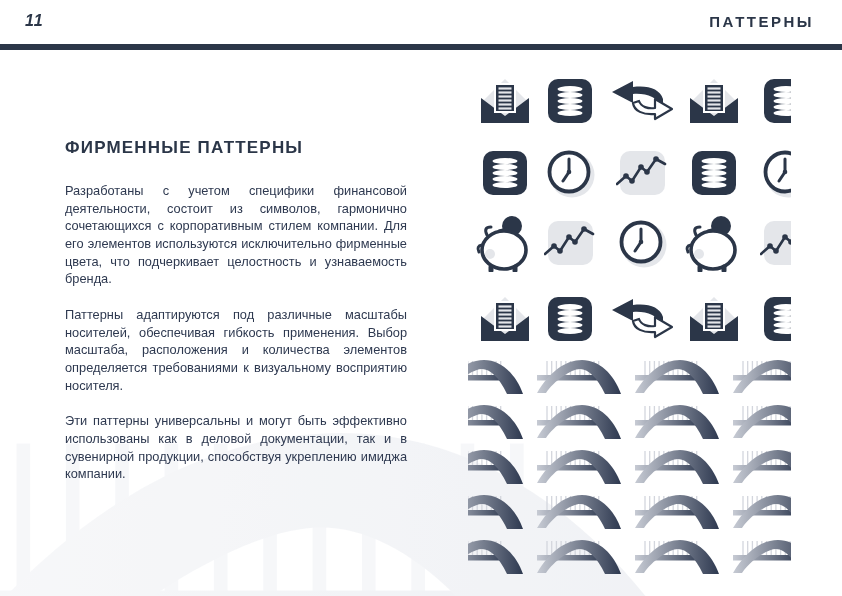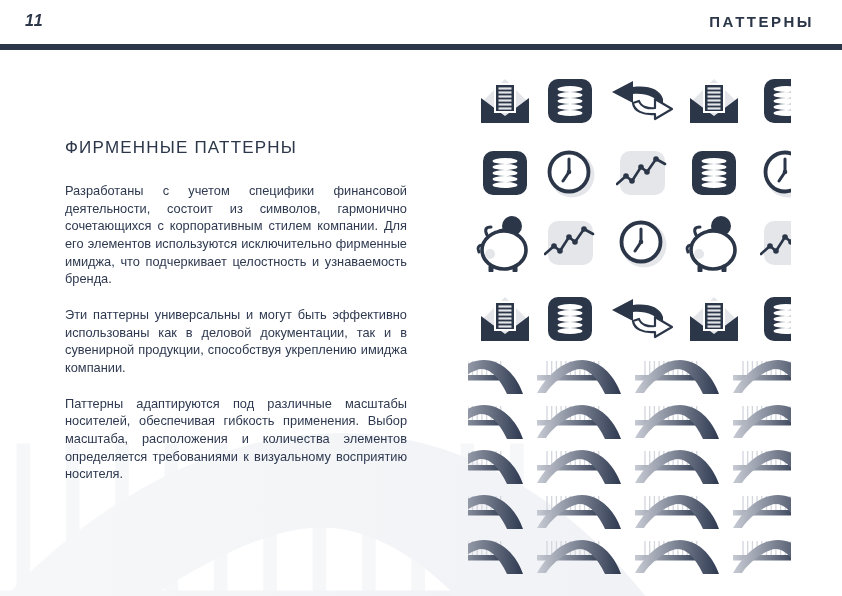--- a/index.html
+++ b/index.html
@@ -26,21 +26,21 @@
   
   .watermark{
     position:absolute;left:-190px;top:370px;width:1000px;height:420px;
     opacity:0.55;pointer-events:none;
   }
   
   .content-column{
     position:absolute;left:65px;top:138px;width:342px;color:#2e3950;
   }
   .section-heading{
-    font-size:17px;font-weight:400;letter-spacing:1.2px;color:#2b3648;
+    font-size:17px;font-weight:700;letter-spacing:1.2px;color:#2b3648;
     margin:0 0 24px 0;
   }
   .content-column p{
     font-size:12.8px;line-height:1.38;text-align:justify;
     margin:0 0 18px 0;
   }
   
   .pattern-grid{
     position:absolute;left:468px;top:64px;width:323px;height:510px;
     overflow:hidden;
@@ -80,23 +80,23 @@
         <line x1="47.6" y1="7" x2="47.6" y2="22" stroke="#eff1f5" stroke-width="1.3"></line>
         <line x1="52.3" y1="7" x2="52.3" y2="22" stroke="#eff1f5" stroke-width="1.3"></line>
         <line x1="57.0" y1="7" x2="57.0" y2="22" stroke="#eff1f5" stroke-width="1.3"></line>
         <line x1="61.7" y1="7" x2="61.7" y2="22" stroke="#eff1f5" stroke-width="1.3"></line>
     <rect x="0" y="21" width="67" height="5.5" fill="url(#bg-wm)"></rect>
     <path d="M0,39 C13,17 29,6 45,6 C62,6 77,20 84,40 L68,40 C60,23 51,15 43,15 C34,15 17,27 9,39 Z" fill="url(#bg-wm)"></path>
   </svg></div>
 
   <div class="content-column">
     <h1 class="section-heading">ФИРМЕННЫЕ ПАТТЕРНЫ</h1>
-    <p>Разработаны с учетом специфики финансовой деятельности, состоит из символов, гармонично сочетающихся с корпоративным стилем компании. Для его элементов используются исключительно фирменные имиджа, что подчеркивает целостность и узнаваемость бренда.</p>
+    <p>Разработаны с учетом специфики финансовой деятельности, состоит из символов, гармонично сочетающихся с корпоративным стилем компании. Для его элементов используются исключительно фирменные цвета, что подчеркивает целостность и узнаваемость бренда.</p>
+    <p>Паттерны адаптируются под различные масштабы носителей, обеспечивая гибкость применения. Выбор масштаба, расположения и количества элементов определяется требованиями к визуальному восприятию носителя.</p>
     <p>Эти паттерны универсальны и могут быть эффективно использованы как в деловой документации, так и в сувенирной продукции, способствуя укреплению имиджа компании.</p>
-    <p>Паттерны адаптируются под различные масштабы носителей, обеспечивая гибкость применения. Выбор масштаба, расположения и количества элементов определяется требованиями к визуальному восприятию носителя.</p>
   </div>
 
   <div class="pattern-grid" id="pattern-grid">
       <div class="icon-row" style="top: 6px;">
         <span class="icon-cell" style="left: 5px;">
           <svg width="52" height="46" viewBox="0 0 52 46">
       <polygon points="26,1 49,24 26,42 3,24" fill="#e4e6ea"></polygon>
       <path d="M2,20 L26,38 L50,20 L50,45 L2,45 Z" fill="#2b3648"></path>
       <rect x="16" y="6" width="20" height="28" fill="#2b3648" stroke="#ffffff" stroke-width="2"></rect>
       <g stroke="#e4e6ea" stroke-width="2.2">

